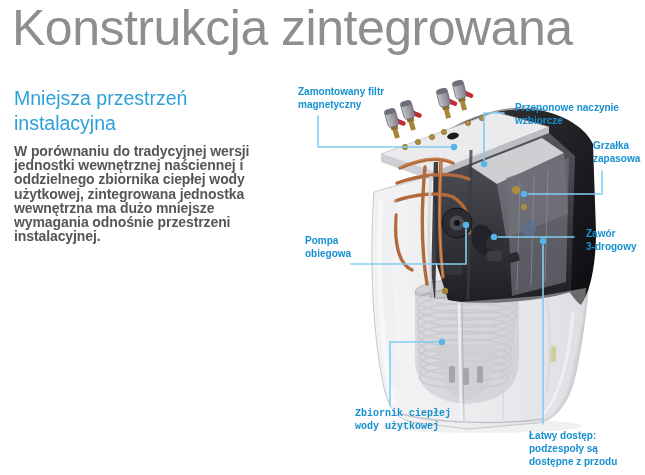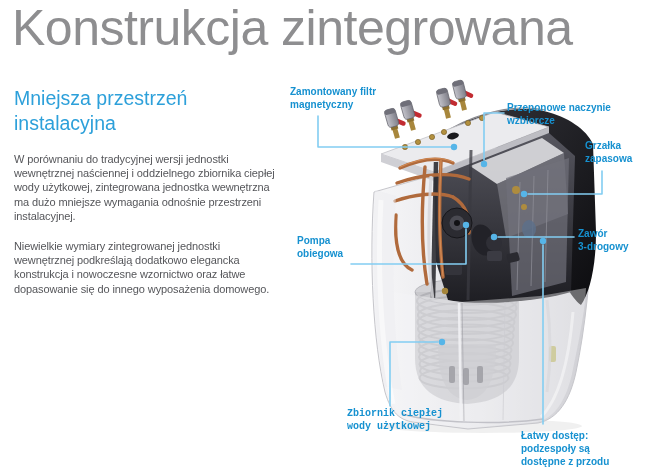--- a/index.html
+++ b/index.html
@@ -14,50 +14,50 @@
   }
   .intro {
     position:absolute; left:14px; top:86px; width:268px;
   }
   .intro-heading {
     margin:0 0 0 0; width:215px;
     font-size:19.5px; line-height:25px; font-weight:400;
     color:#2da0da;
   }
   .intro p {
-    margin:16px 0 12px 0;
-    font-size:11px; line-height:14.2px; letter-spacing:-0.1px;
+    margin:8px 0 12px 0;
+    font-size:14px; line-height:14.2px; letter-spacing:-0.1px;
     color:#55565a;
+    font-weight:bold;
   }
   .diagram-svg {
     position:absolute; left:0; top:0; width:645px; height:475px;
     pointer-events:none;
   }
   .callout {
     position:absolute;
     font-size:10px; font-weight:bold; line-height:13px;
-    color:#1691d0; white-space:pre-line;
+    color:#1691d0; white-space:pre-line;margin-left:8px;
   }
   .cl-filter  { left:290px; top:85px;  width:122px; }
   .cl-vessel  { left:507px; top:101px; width:140px; }
   .cl-heater  { left:585px; top:139px; width:62px;  }
   .cl-pump    { left:297px; top:234px; width:70px;  }
   .cl-valve   { left:578px; top:227px; width:70px;  }
   .cl-tank    { left:347px; top:407px; width:100px;font-family:Liberation Mono, monospace; }
   .cl-access  { left:521px; top:429px; width:112px; }
 </style>
 </head>
 <body>
 
 <h1 class="page-title">Konstrukcja zintegrowana</h1>
 
 <div class="intro">
   <h2 class="intro-heading">Mniejsza przestrzeń instalacyjna</h2>
   <p>W porównaniu do tradycyjnej wersji jednostki wewnętrznej naściennej i oddzielnego zbiornika ciepłej wody użytkowej, zintegrowana jednostka wewnętrzna ma dużo mniejsze wymagania odnośnie przestrzeni instalacyjnej.</p>
-  <p>Niewielkie wymiary zintegrowanej jednostki wewnętrznej podkreślają dodatkowo elegancka konstrukcja i nowoczesne wzornictwo oraz łatwe dopasowanie się do innego wyposażenia domowego.</p>
 </div>
 
 <svg class="diagram-svg" viewBox="0 0 645 475" aria-hidden="true">
   <defs>
     <linearGradient id="gDark" x1="0" y1="0" x2="1" y2="1">
       <stop offset="0" stop-color="#35353b"></stop>
         <stop offset="1" stop-color="#0c0c0f"></stop>
     </linearGradient>
     <linearGradient id="gCase" x1="0" y1="0" x2="1" y2="0">
       <stop offset="0" stop-color="#f6f6f8"></stop>

